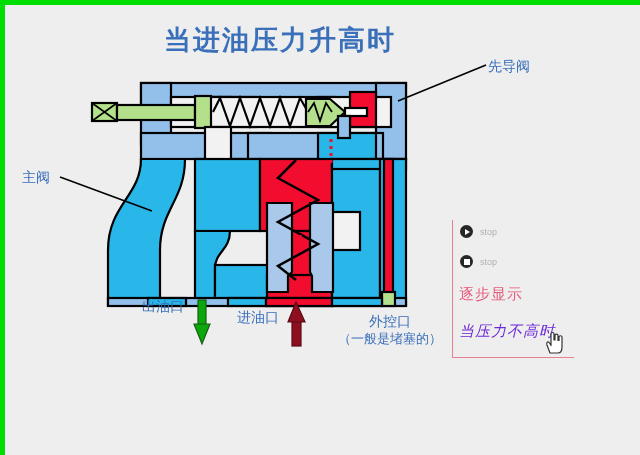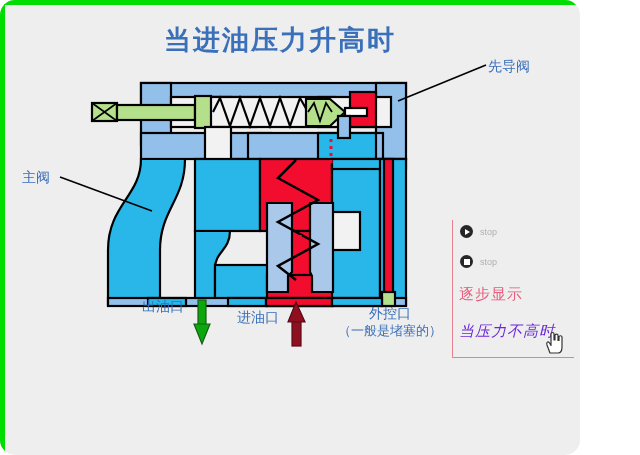--- a/index.html
+++ b/index.html
@@ -2,26 +2,25 @@
 <html><head>
 <meta charset="utf-8">
 <style>
   html, body {
     margin: 0;
     padding: 0;
     background: #ffffff;
   }
   #screen {
     position: relative;
-    width: 580px;
+    width: 640px;
     height: 455px;
     background: #eeeeee;
     overflow: hidden;
     font-family: "Liberation Sans", sans-serif;
-    border-radius: 15px;
   }
   
   #border-top {
     position: absolute;
     left: 0; top: 0;
     width: 640px; height: 5px;
     background: #00dd00;
   }
   #border-left {
     position: absolute;
@@ -54,21 +53,21 @@
     position: absolute;
     font-family: "Liberation Serif", serif;
     font-size: 14px;
     color: #3a6fba;
     white-space: nowrap;
   }
   #label-pilot { left: 488px; top: 58px; }
   #label-main  { left: 22px;  top: 169px; }
   #label-outlet { left: 142px; top: 298px; }
   #label-inlet  { left: 237px; top: 309px; }
-  #label-ext    { left: 338px; top: 305px; text-align: center; line-height: 17px; }
+  #label-ext    { left: 338px; top: 313px; text-align: center; line-height: 17px; }
   #label-ext .l2 { font-size: 13px; display: block; }
 
   
   #player {
     position: absolute;
     left: 460px; top: 225px;
   }
   .pbtn {
     display: flex;
     align-items: center;

